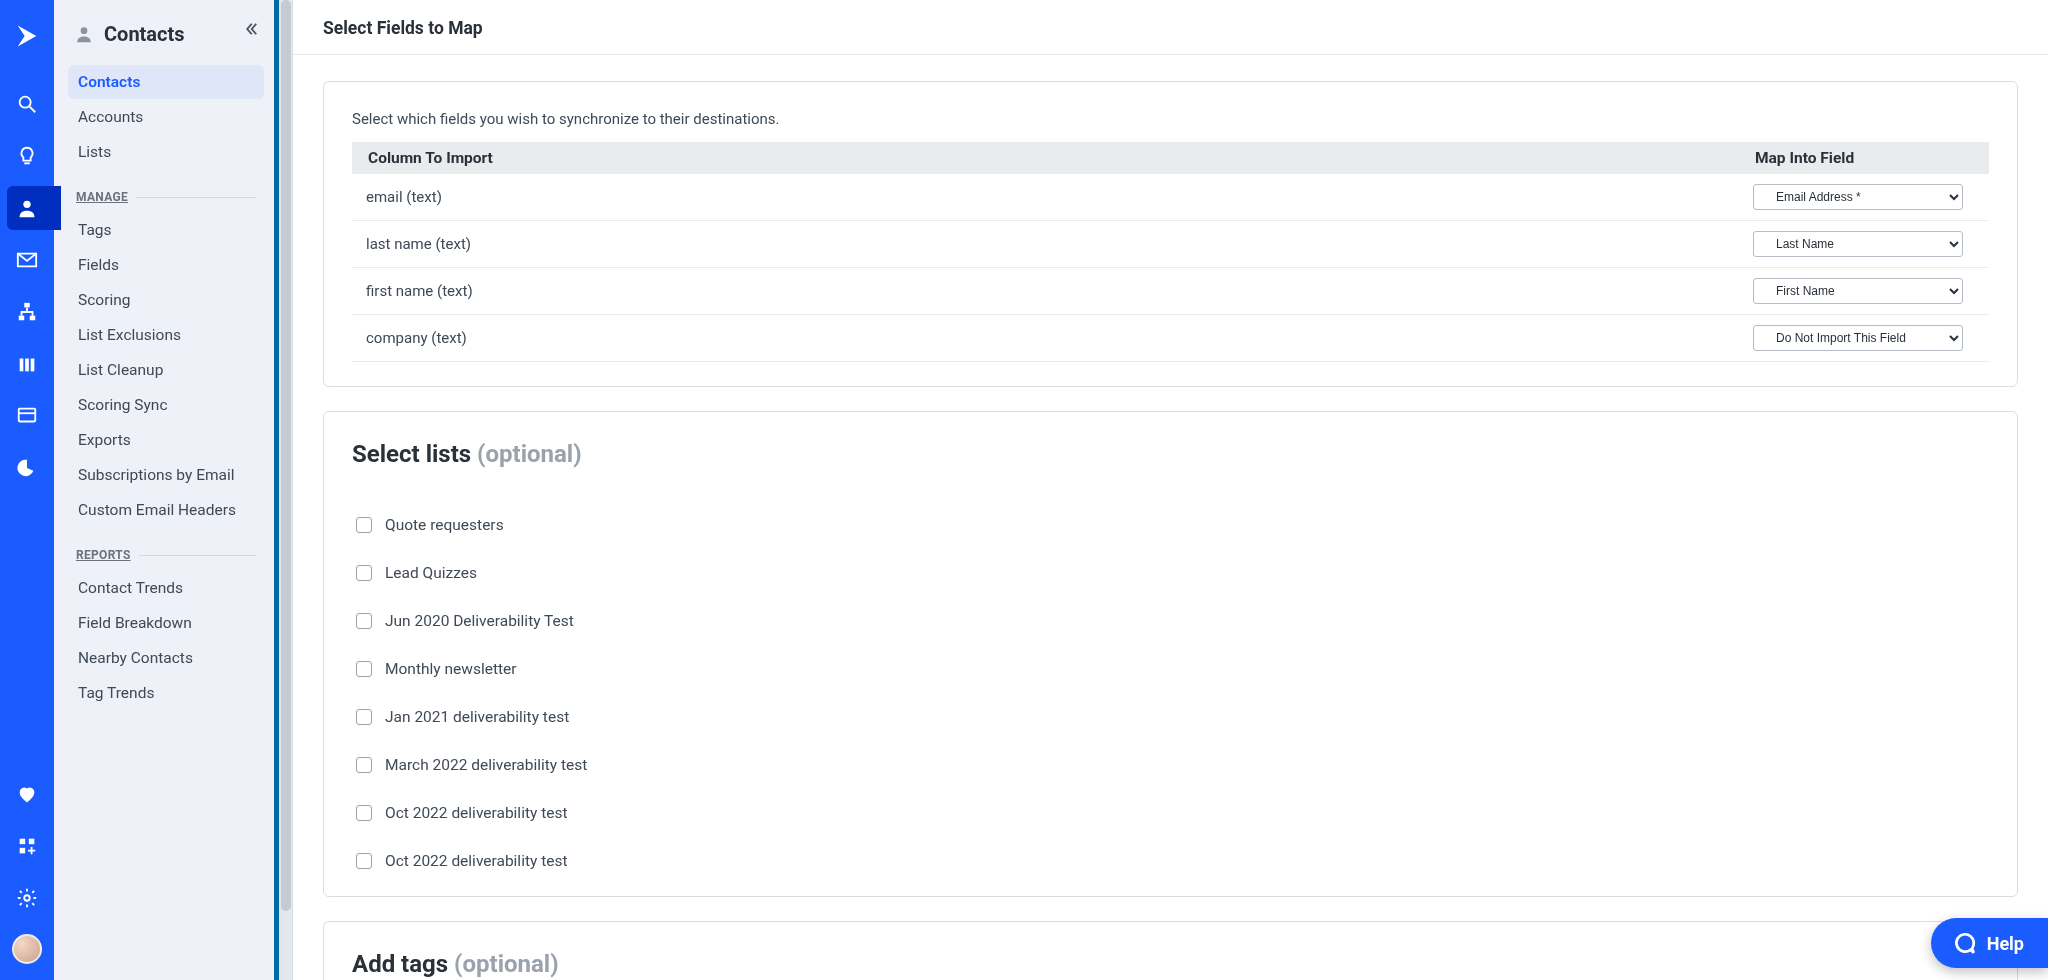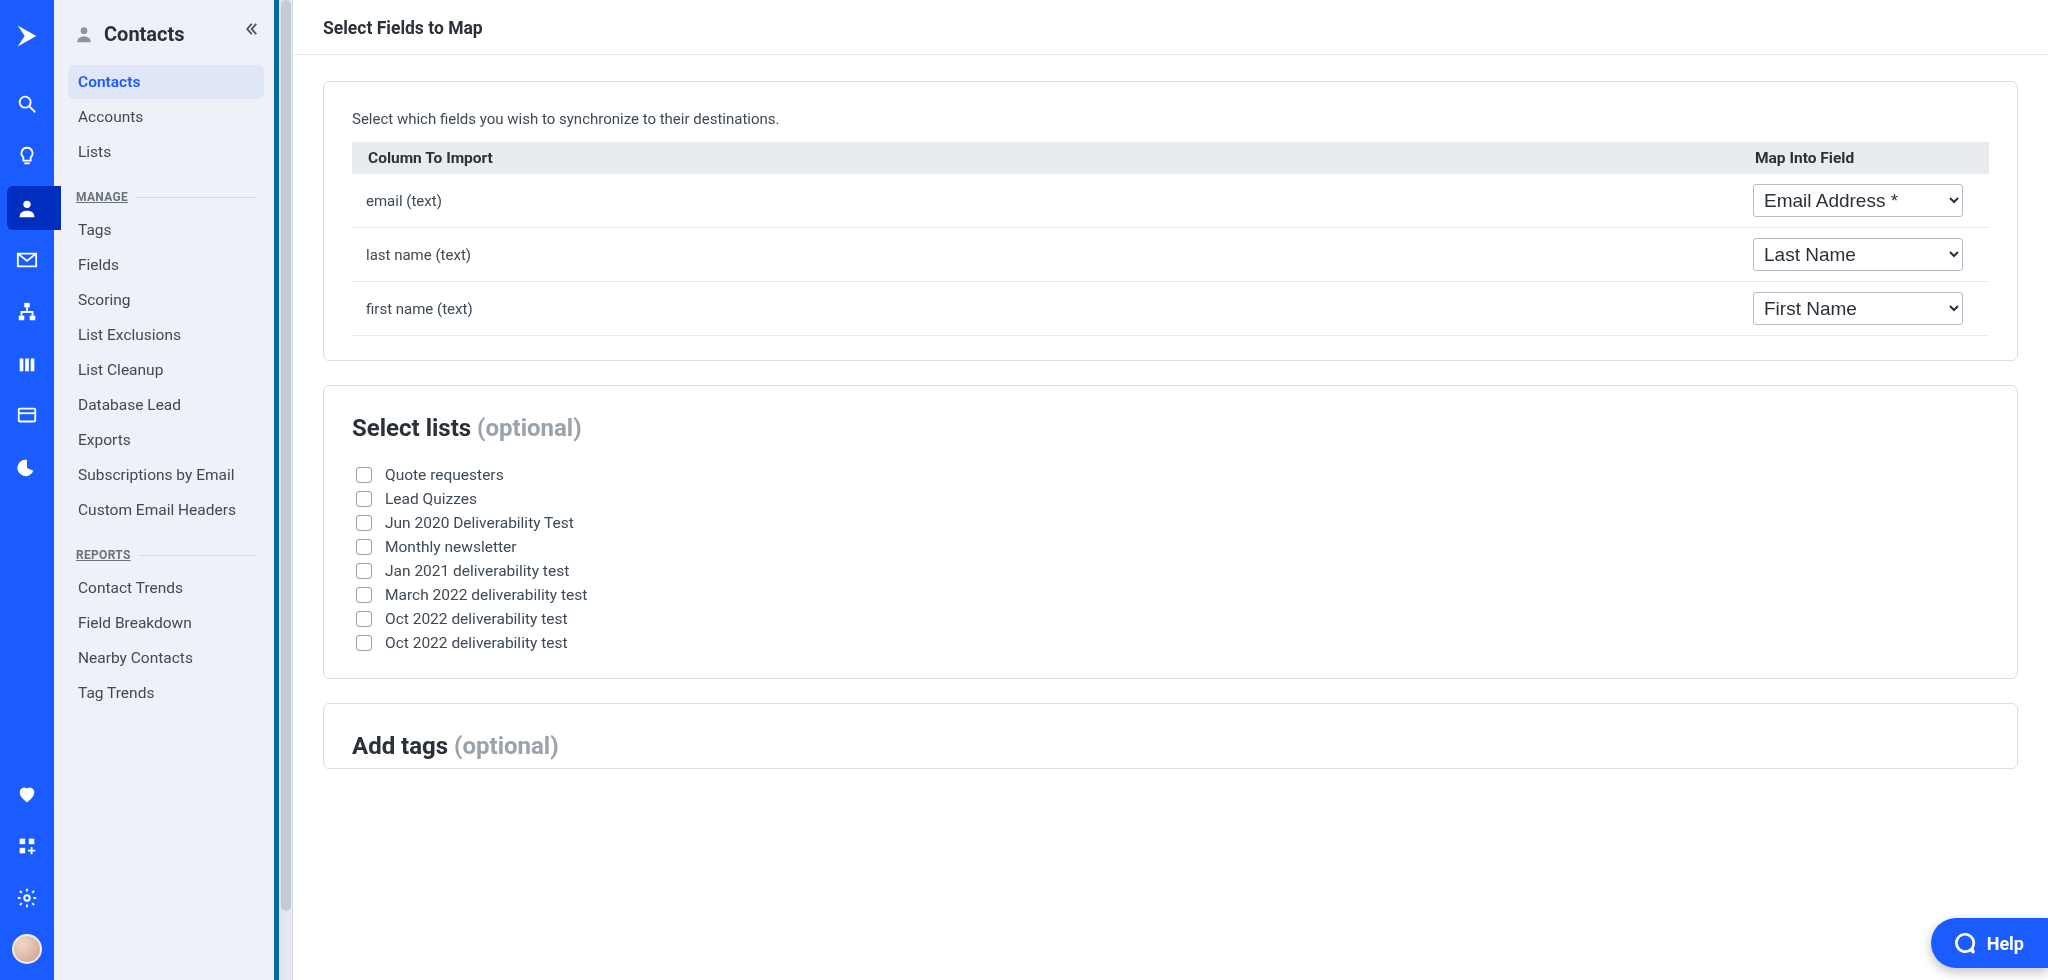--- a/index.html
+++ b/index.html
@@ -103,35 +103,36 @@
     background: #e9ecef; text-align: left; padding: 7px 16px;
     font-size: 15.5px; font-weight: 700; color: var(--text-dark);
   }
   .map-table th:last-child { width: 250px; }
   .map-table td {
     padding: 10px 14px; border-bottom: 1px solid #e8ebef;
     font-size: 15px; color: var(--text);
   }
   .map-table tr:last-child td { border-bottom: 1px solid #e8ebef; }
   .map-table select {
-    width: 210px; padding: 4px 6px; font-size: 19px;
+    width: 210px; padding: 4px 18px; font-size: 12px;
     border: 1px solid #b5bcc5; border-radius: 3px; background: #fff;
     color: var(--text-dark);
   }
 
   h2.section-title {
     font-size: 24px; font-weight: 700; color: var(--text-dark);
     margin: 0 0 22px 0;
   }
   h2.section-title .optional { color: #9aa2ab; font-weight: 700; }
 
   .check-list { display: flex; flex-direction: column; gap: 2px; }
   .check-list label {
     display: flex; align-items: center; gap: 10px; font-size: 15.5px; color: var(--text);
     cursor: pointer;
+    margin-top: 24px;
   }
   .check-list input[type=checkbox] {
     width: 16px; height: 16px; border: 1.5px solid #9aa2ab; border-radius: 3px;
     appearance: none; cursor: pointer; background: #fff;
   }
 
   
   .help-btn {
     position: fixed; bottom: 12px; right: 0;
     background: var(--blue); color: #fff;
@@ -243,21 +244,21 @@
       <div class="nav-item">Accounts</div>
       <div class="nav-item">Lists</div>
     </div>
   <div id="nav-sections">
       <div class="section-label">MANAGE</div>
       <div class="nav-item">Tags</div>
       <div class="nav-item">Fields</div>
       <div class="nav-item">Scoring</div>
       <div class="nav-item">List Exclusions</div>
       <div class="nav-item">List Cleanup</div>
-      <div class="nav-item">Database Lead</div>
+      <div class="nav-item">Scoring Sync</div>
       <div class="nav-item">Exports</div>
       <div class="nav-item">Subscriptions by Email</div>
       <div class="nav-item">Custom Email Headers</div>
       <div class="section-label">REPORTS</div>
       <div class="nav-item">Contact Trends</div>
       <div class="nav-item">Field Breakdown</div>
       <div class="nav-item">Nearby Contacts</div>
       <div class="nav-item">Tag Trends</div>
     </div>
 </div>
@@ -285,20 +286,24 @@
               <td><select><option>Email Address *</option></select></td>
             </tr>
             <tr>
               <td>last name (text)</td>
               <td><select><option>Last Name</option></select></td>
             </tr>
             <tr>
               <td>first name (text)</td>
               <td><select><option>First Name</option></select></td>
             </tr>
+            <tr>
+              <td>company (text)</td>
+              <td><select><option>Do Not Import This Field</option></select></td>
+            </tr>
           </tbody>
       </table>
     </div>
 
     <div class="card">
       <h2 class="section-title">
         <span>Select lists</span>
         <span class="optional">(optional)</span>
       </h2>
       <div class="check-list" id="lists-check">

